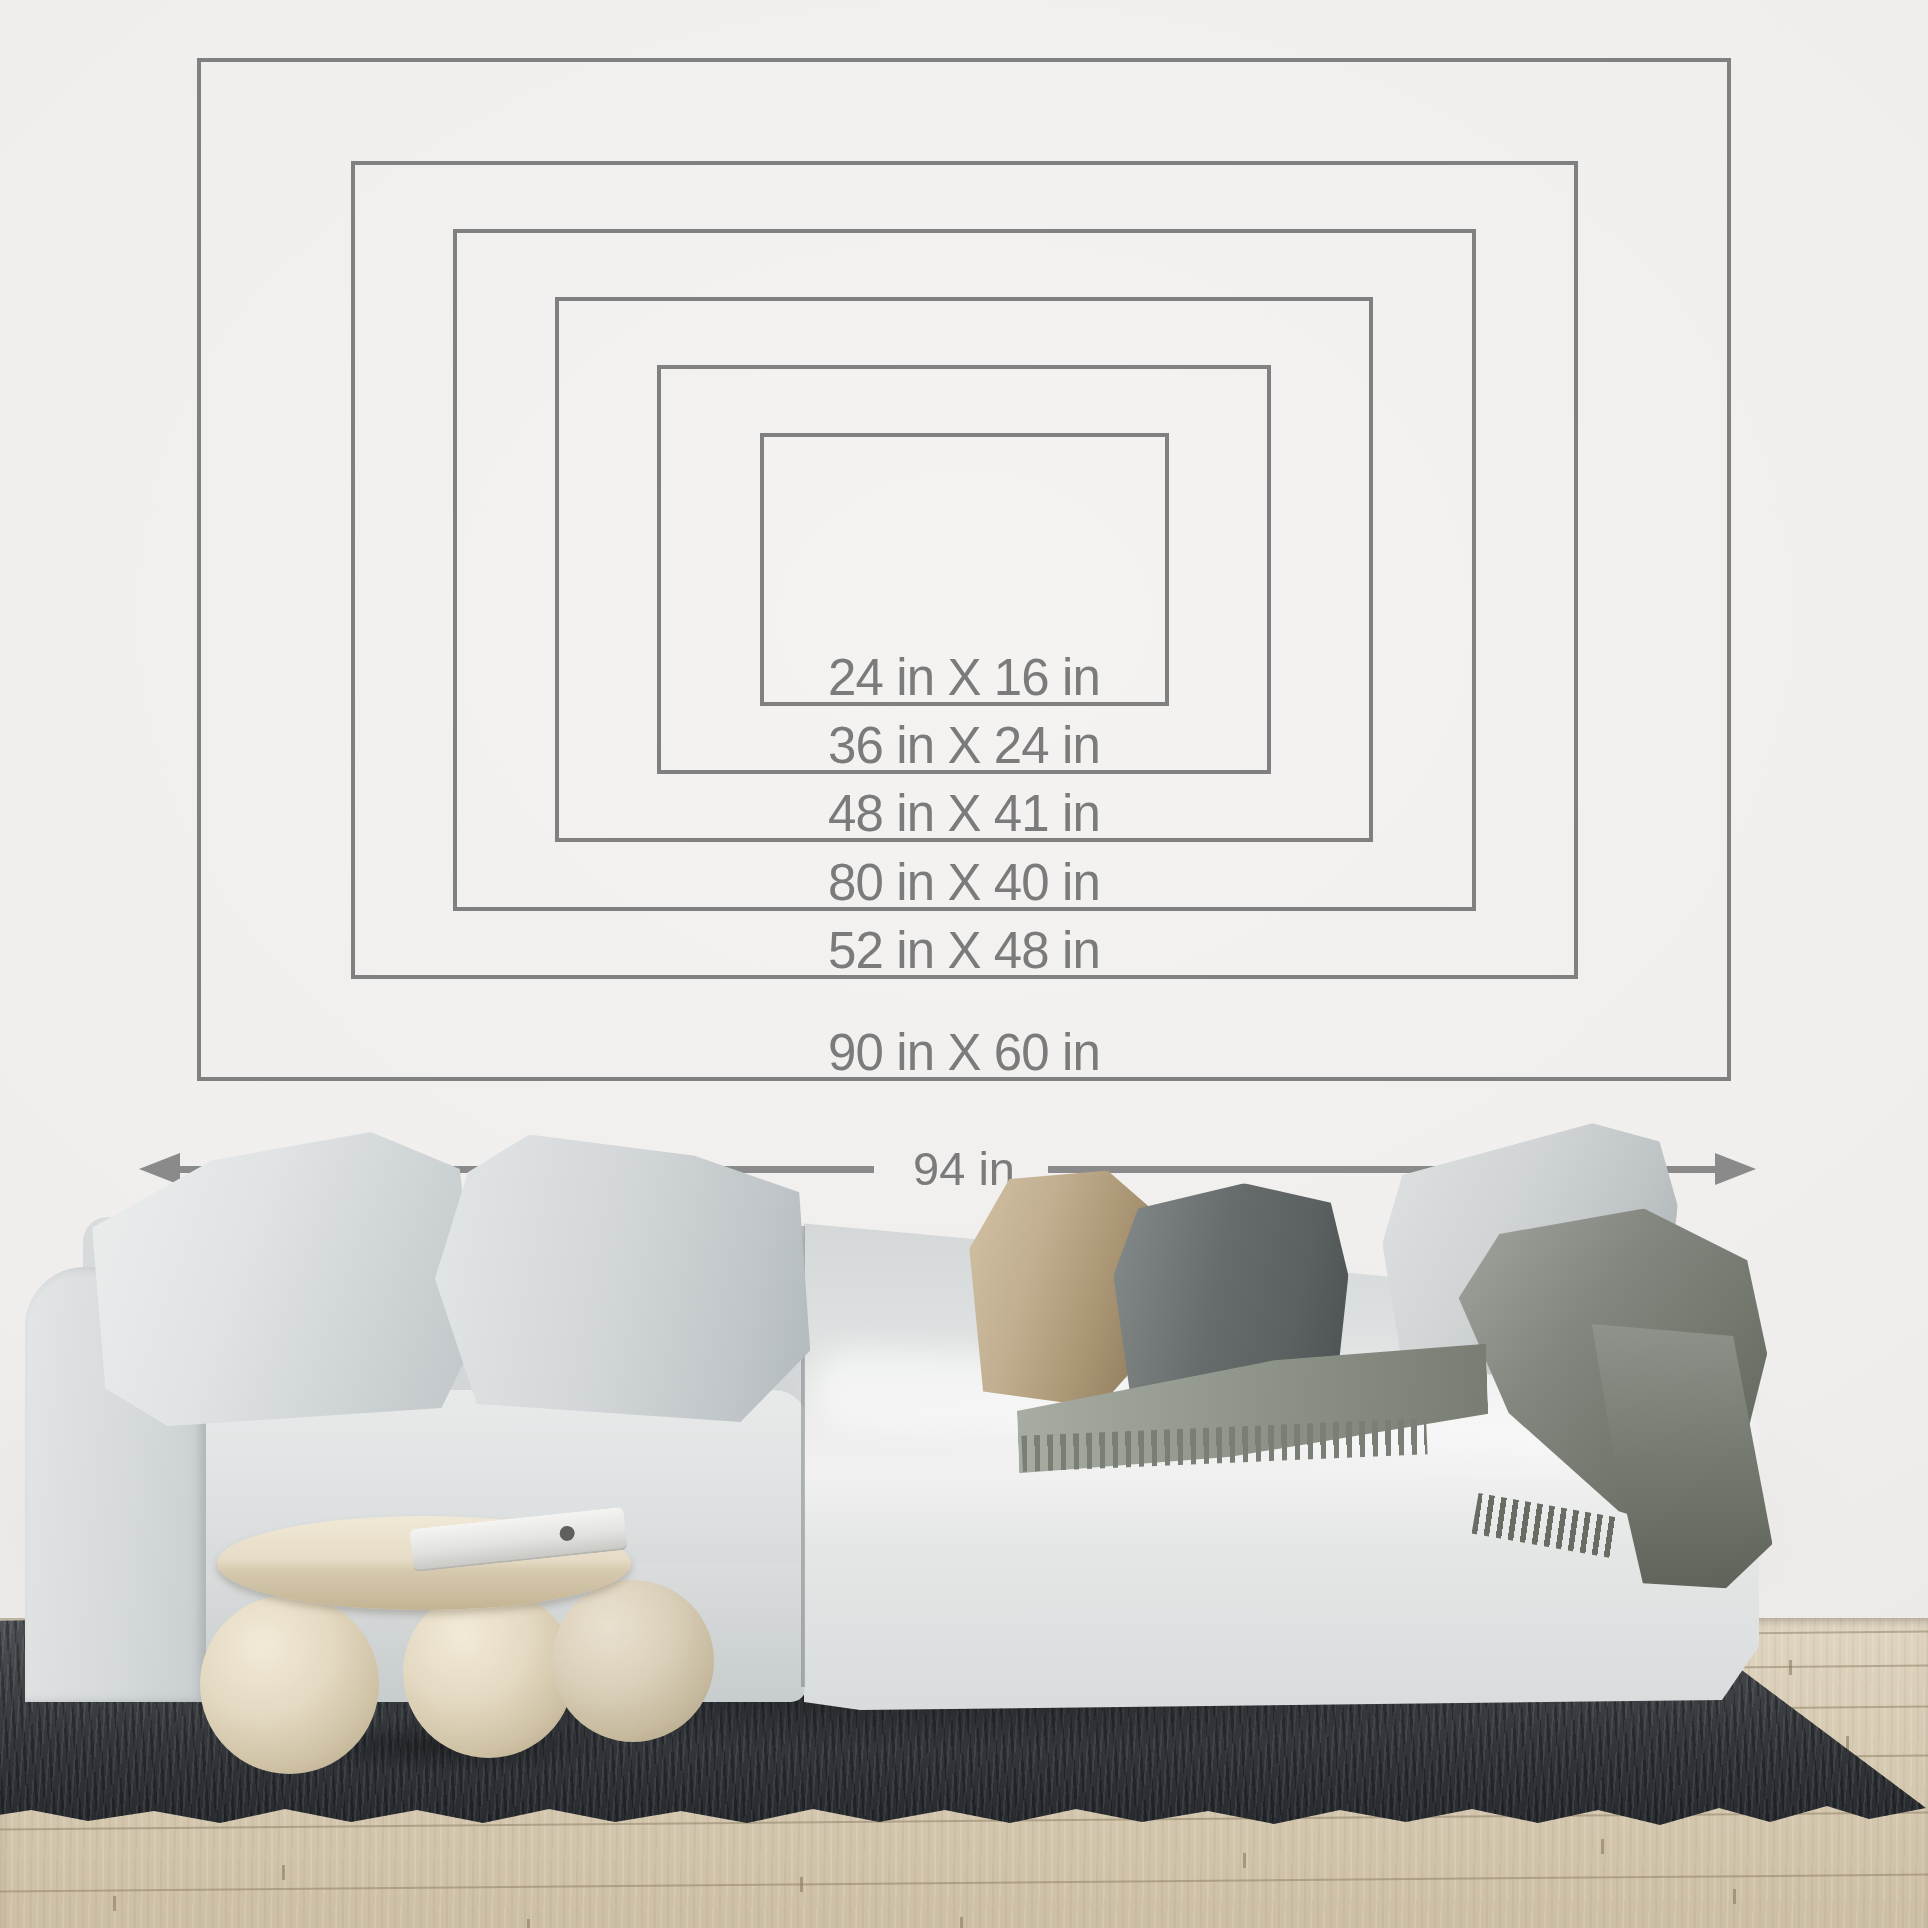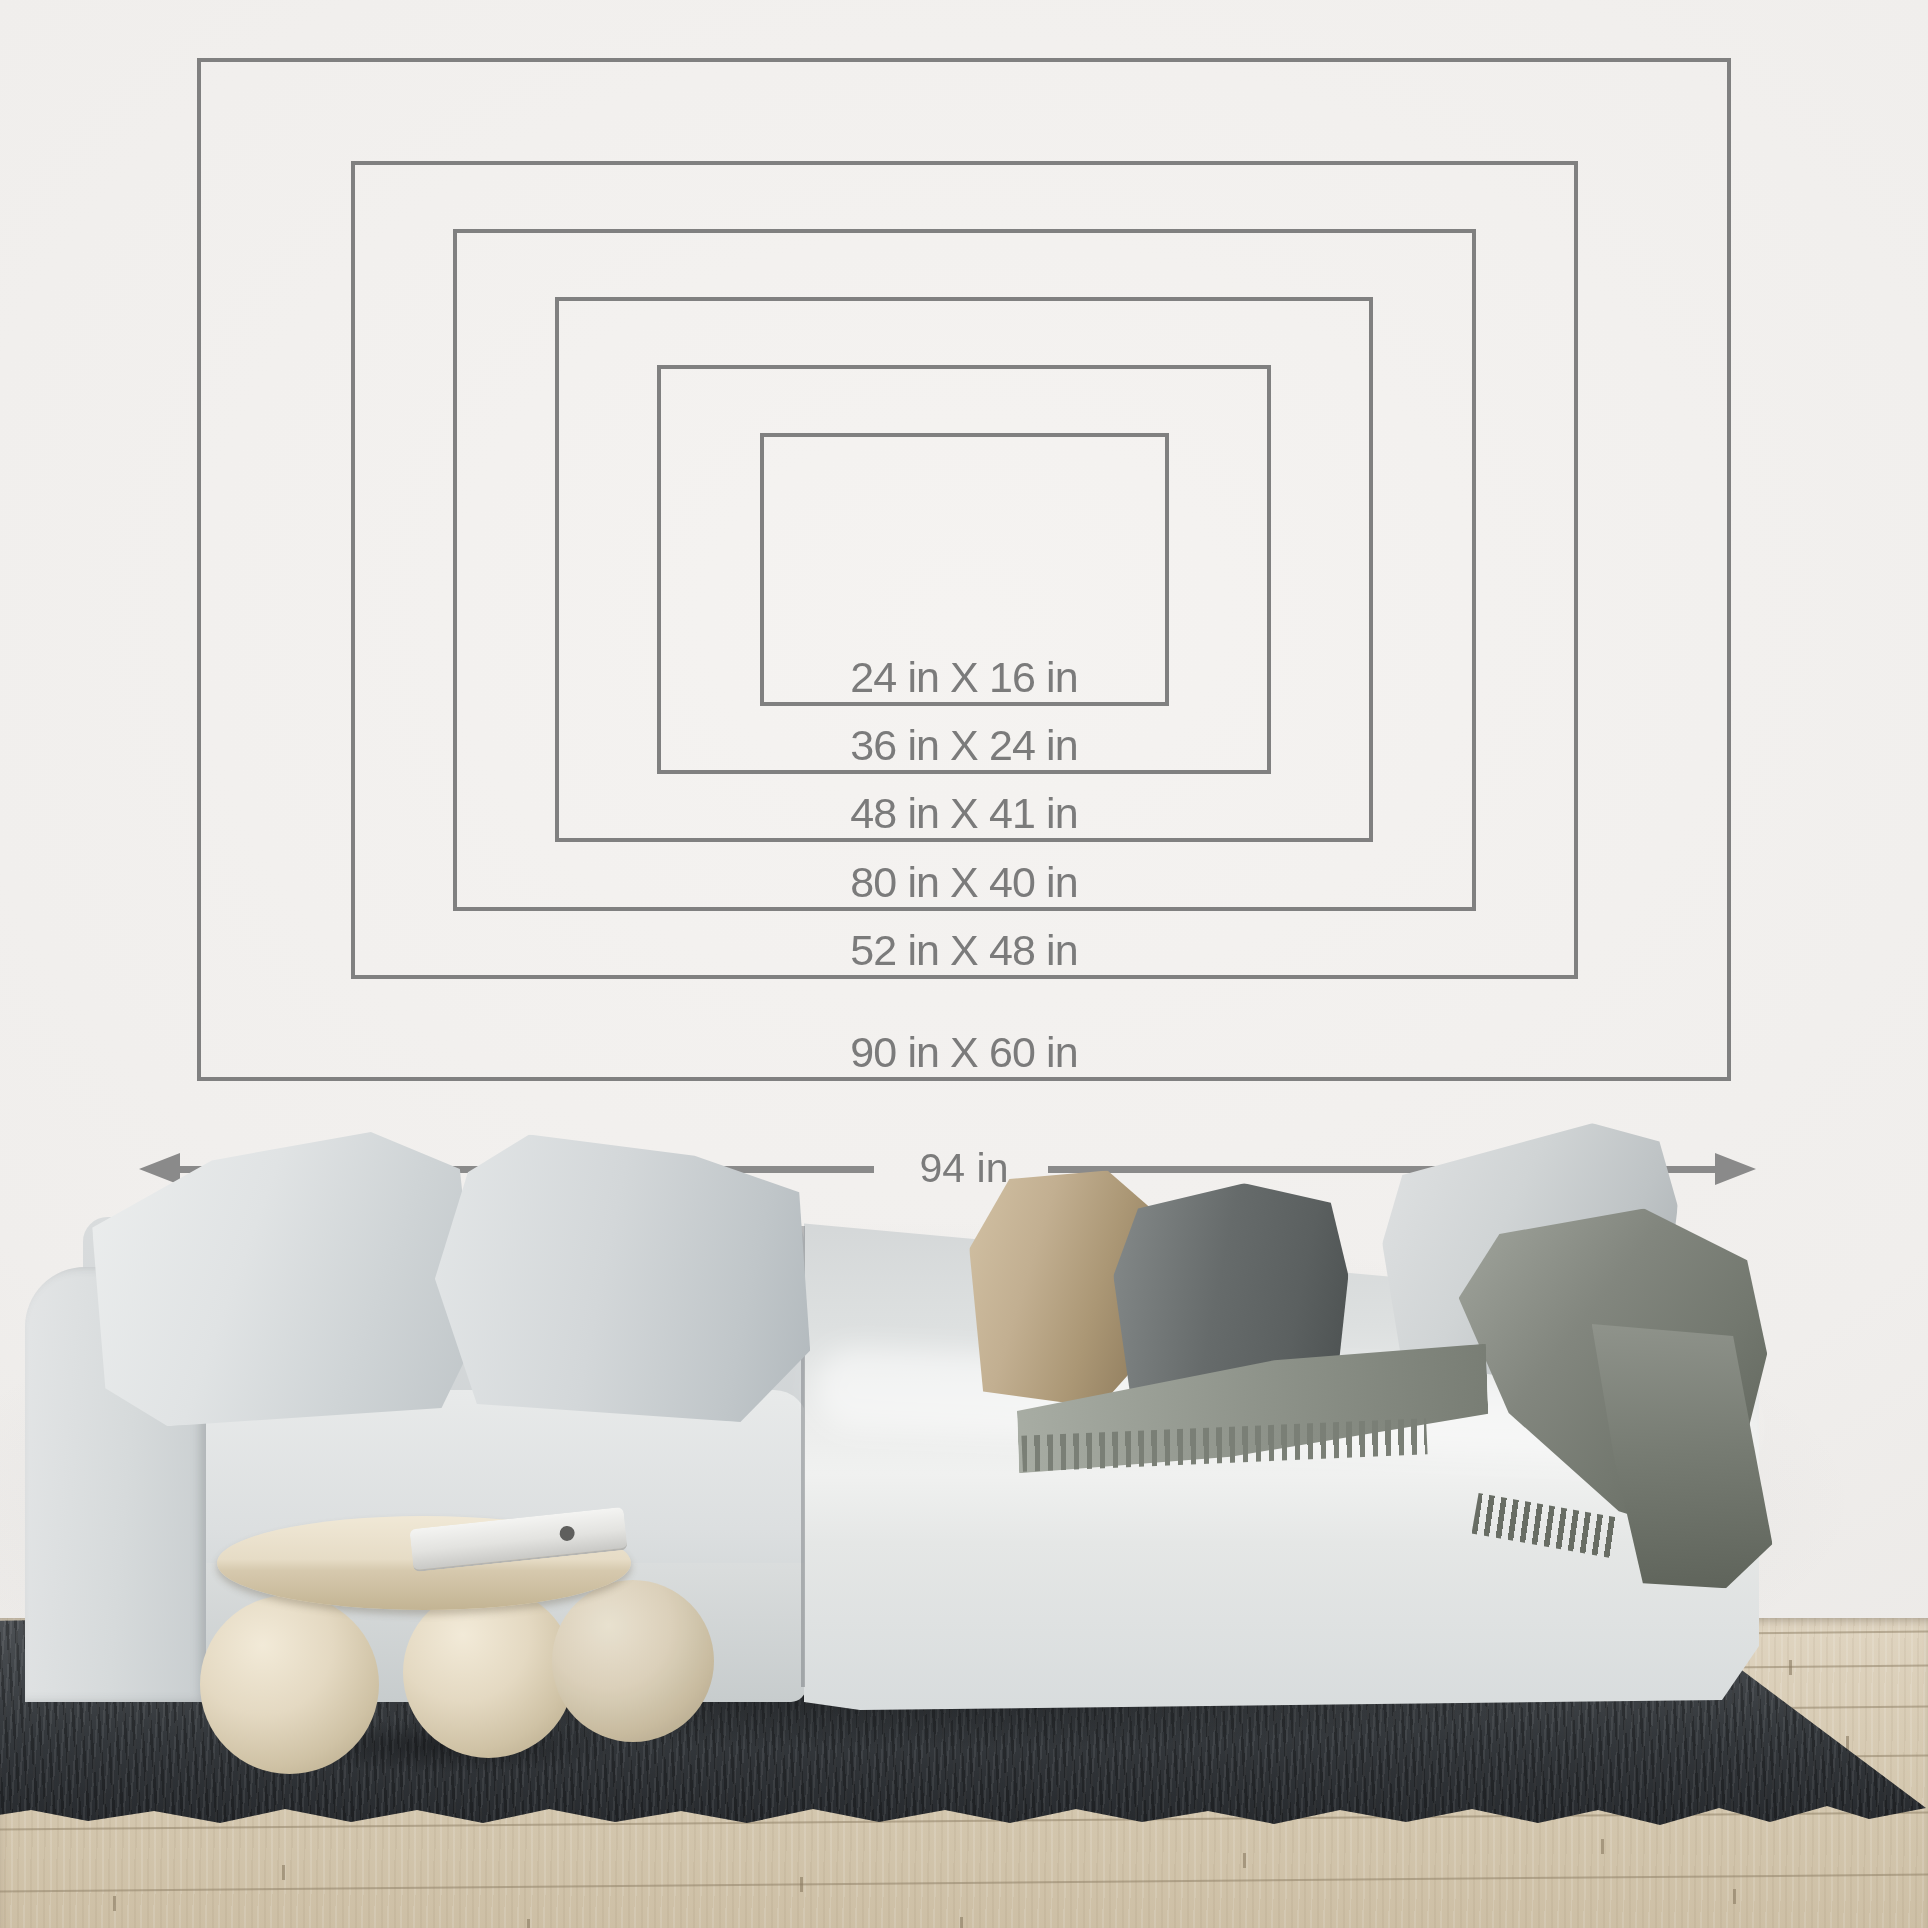--- a/index.html
+++ b/index.html
@@ -8,34 +8,34 @@
     font-family:"Liberation Sans",sans-serif;
     background:radial-gradient(120% 90% at 50% 32%, #f5f3f1 0%, var(--wall,#f0eeec) 55%, #e6e4e1 100%);
   }
   #canvas *{position:absolute;box-sizing:border-box;}
 
   
   #size-rects{left:0;top:0;width:1928px;height:1928px;}
   .size-rect{border:4.7px solid var(--outline,#808080);background:transparent;}
   .size-label{
     transform:translateX(-50%);
-    font-size:43px;line-height:43px;letter-spacing:-0.9px;white-space:nowrap;
+    font-size:51px;line-height:43px;letter-spacing:-0.9px;white-space:nowrap;
     color:var(--label-text,#7b7b7b);
   }
   .arrow-line{height:6.6px;background:var(--arrow,#8a8a8a);}
   #arrow-line-left{left:175px;top:1166px;width:699px;}
   #arrow-line-right{left:1048px;top:1166px;width:670px;}
   #arrow-head-left{left:139px;top:1153px;width:0;height:0;
     border-top:16px solid transparent;border-bottom:16px solid transparent;
     border-right:41px solid var(--arrow,#8a8a8a);}
   #arrow-head-right{left:1715px;top:1153px;width:0;height:0;
     border-top:16px solid transparent;border-bottom:16px solid transparent;
     border-left:41px solid var(--arrow,#8a8a8a);}
   #arrow-label{left:964px;top:1145px;transform:translateX(-50%);
-    font-size:41px;line-height:47px;color:var(--label-text,#7b7b7b);white-space:nowrap;}
+    font-size:47px;line-height:47px;color:var(--label-text,#7b7b7b);white-space:nowrap;}
 
   
   #wall-shadow{left:0;top:1158px;width:1928px;height:490px;
     background:radial-gradient(70% 80% at 46% 70%, rgba(90,95,100,.14), rgba(90,95,100,0) 72%);}
   #floor{left:0;top:1618px;width:1928px;height:311px;
     background-image:
       repeating-linear-gradient(90.5deg, rgba(255,255,255,.13) 0 1.9px, transparent 1.9px 6.6px, rgba(120,100,70,.07) 6.6px 8.5px, transparent 8.5px 13px),
       linear-gradient(180deg,#e0d5c1 0%,#d8ccb5 35%,#d2c5ac 70%,#cdbfa5 100%);
     box-shadow:inset 0 5.6px 9.4px -3.8px rgba(110,100,85,.5);}
   .plank-line{left:-19px;width:1968px;height:1.9px;background:rgba(146,131,106,.55);transform:rotate(-.5deg);}

